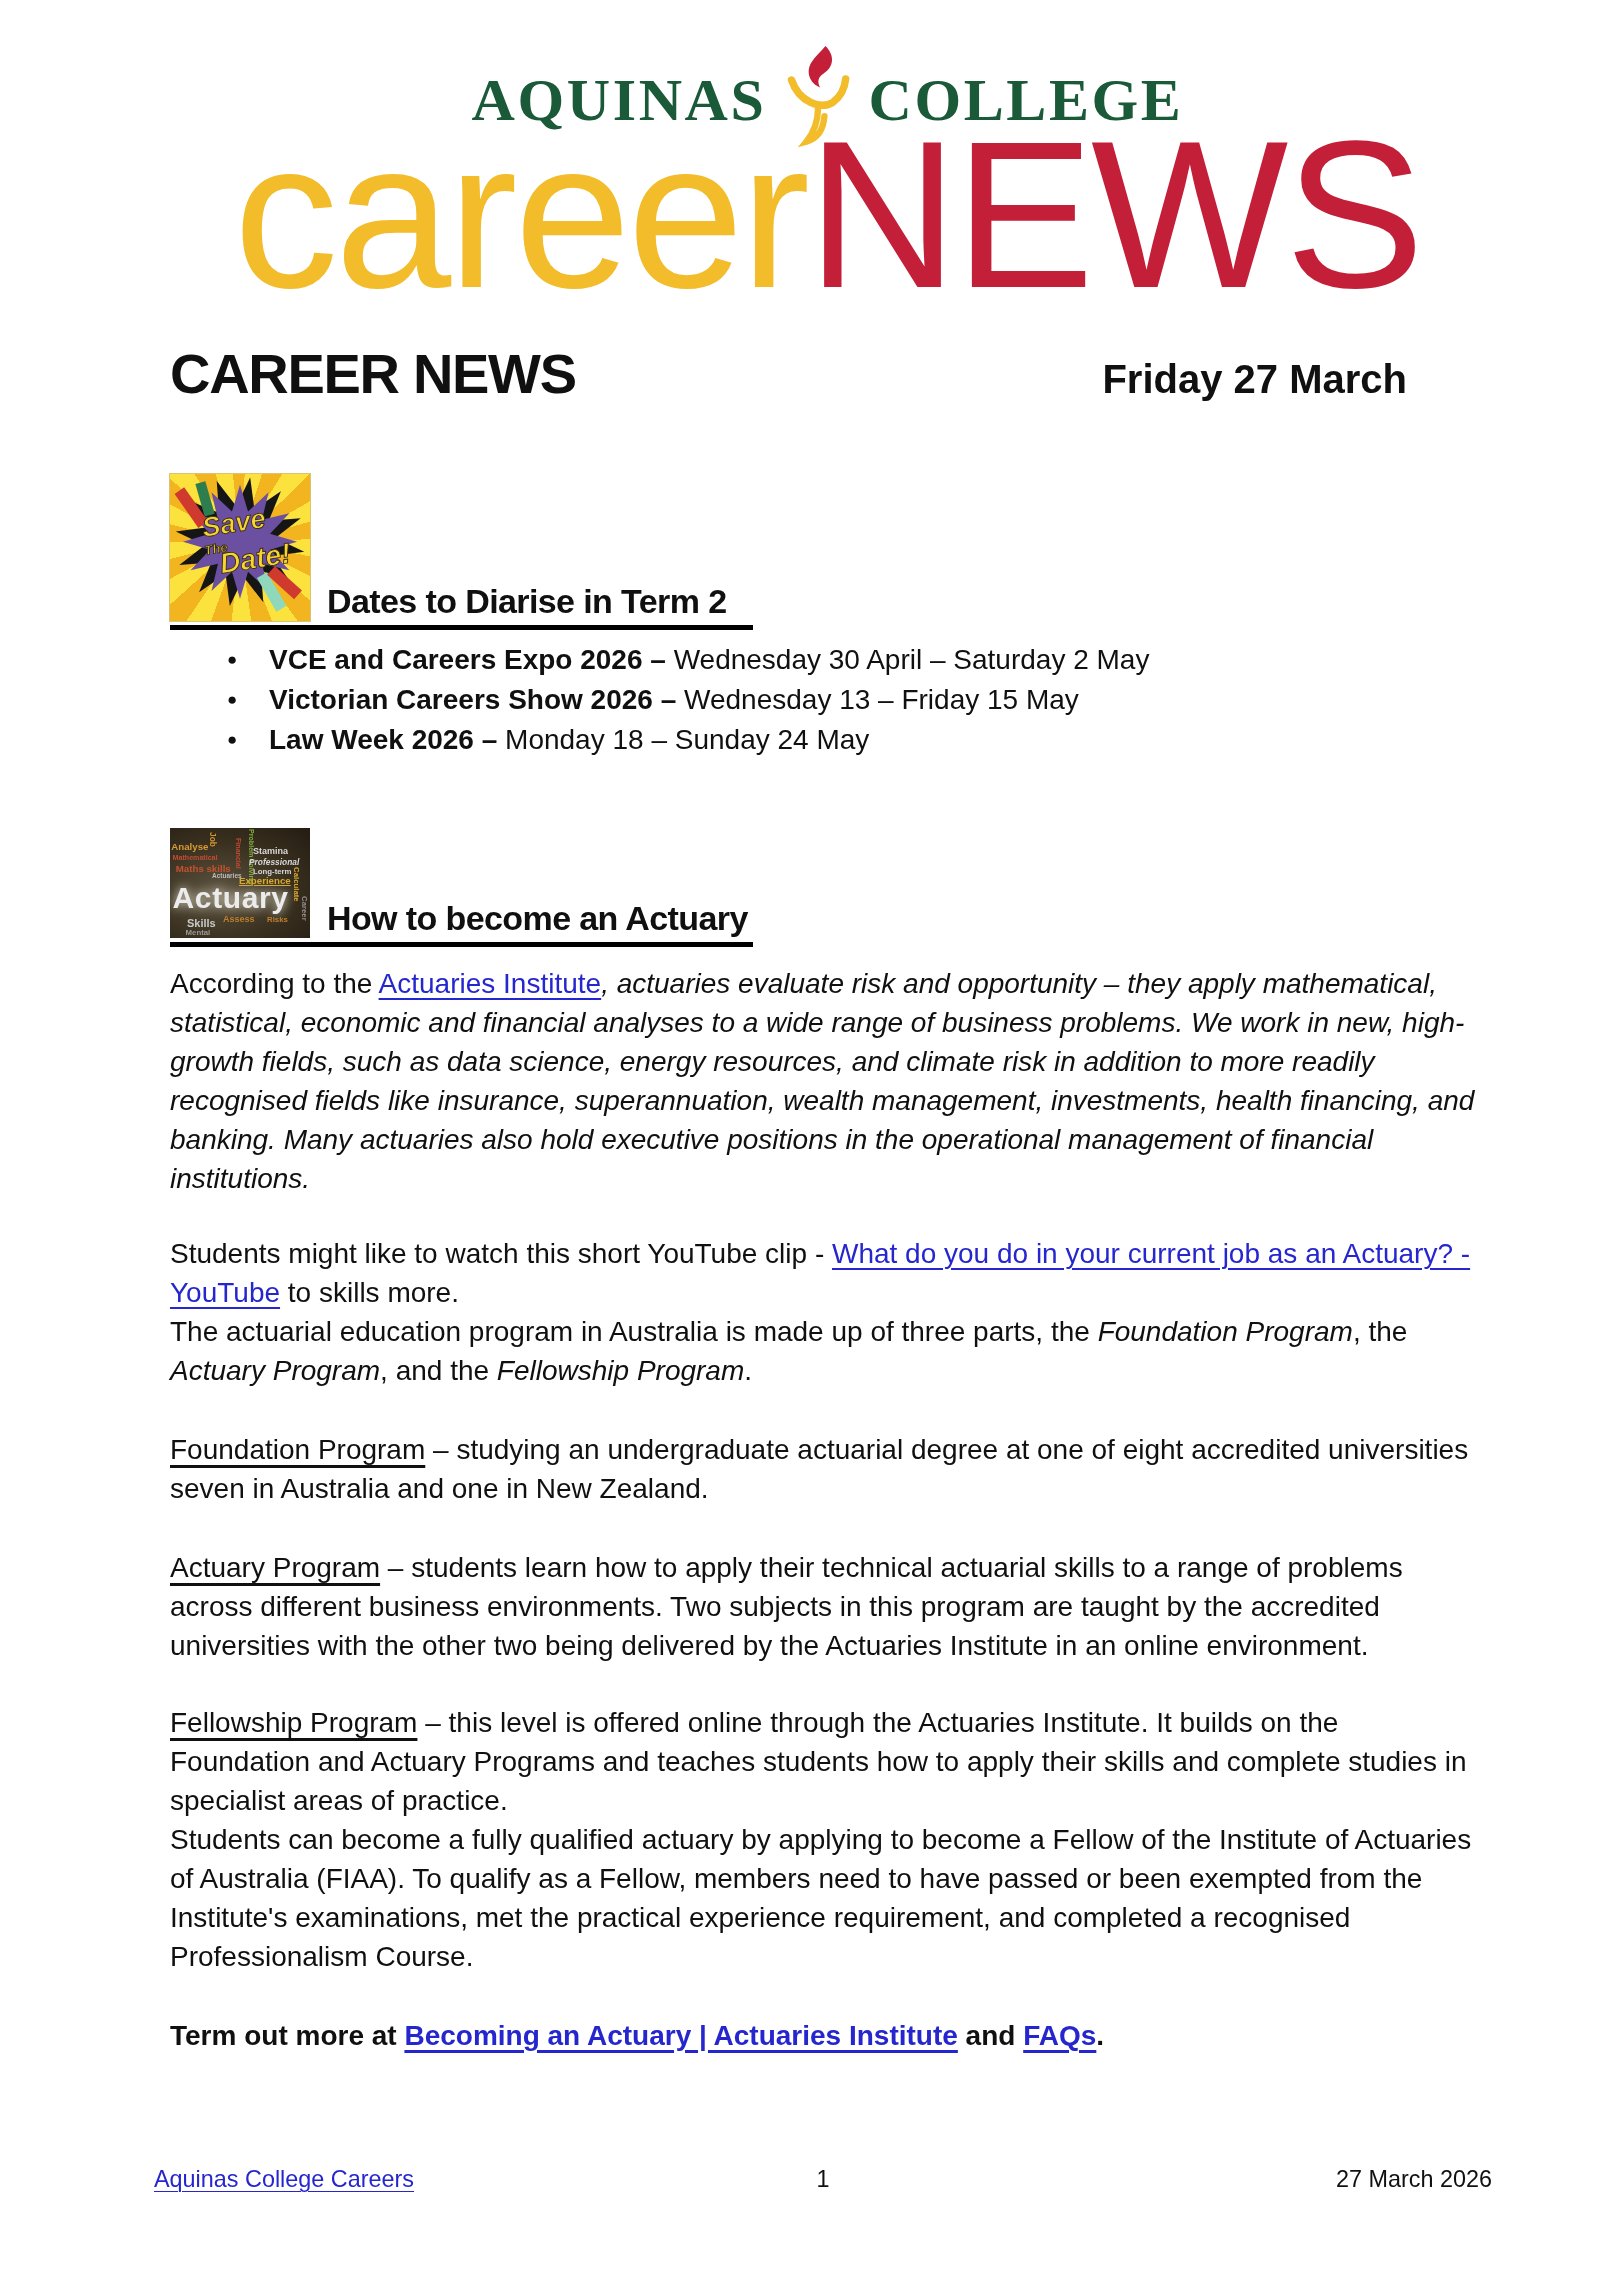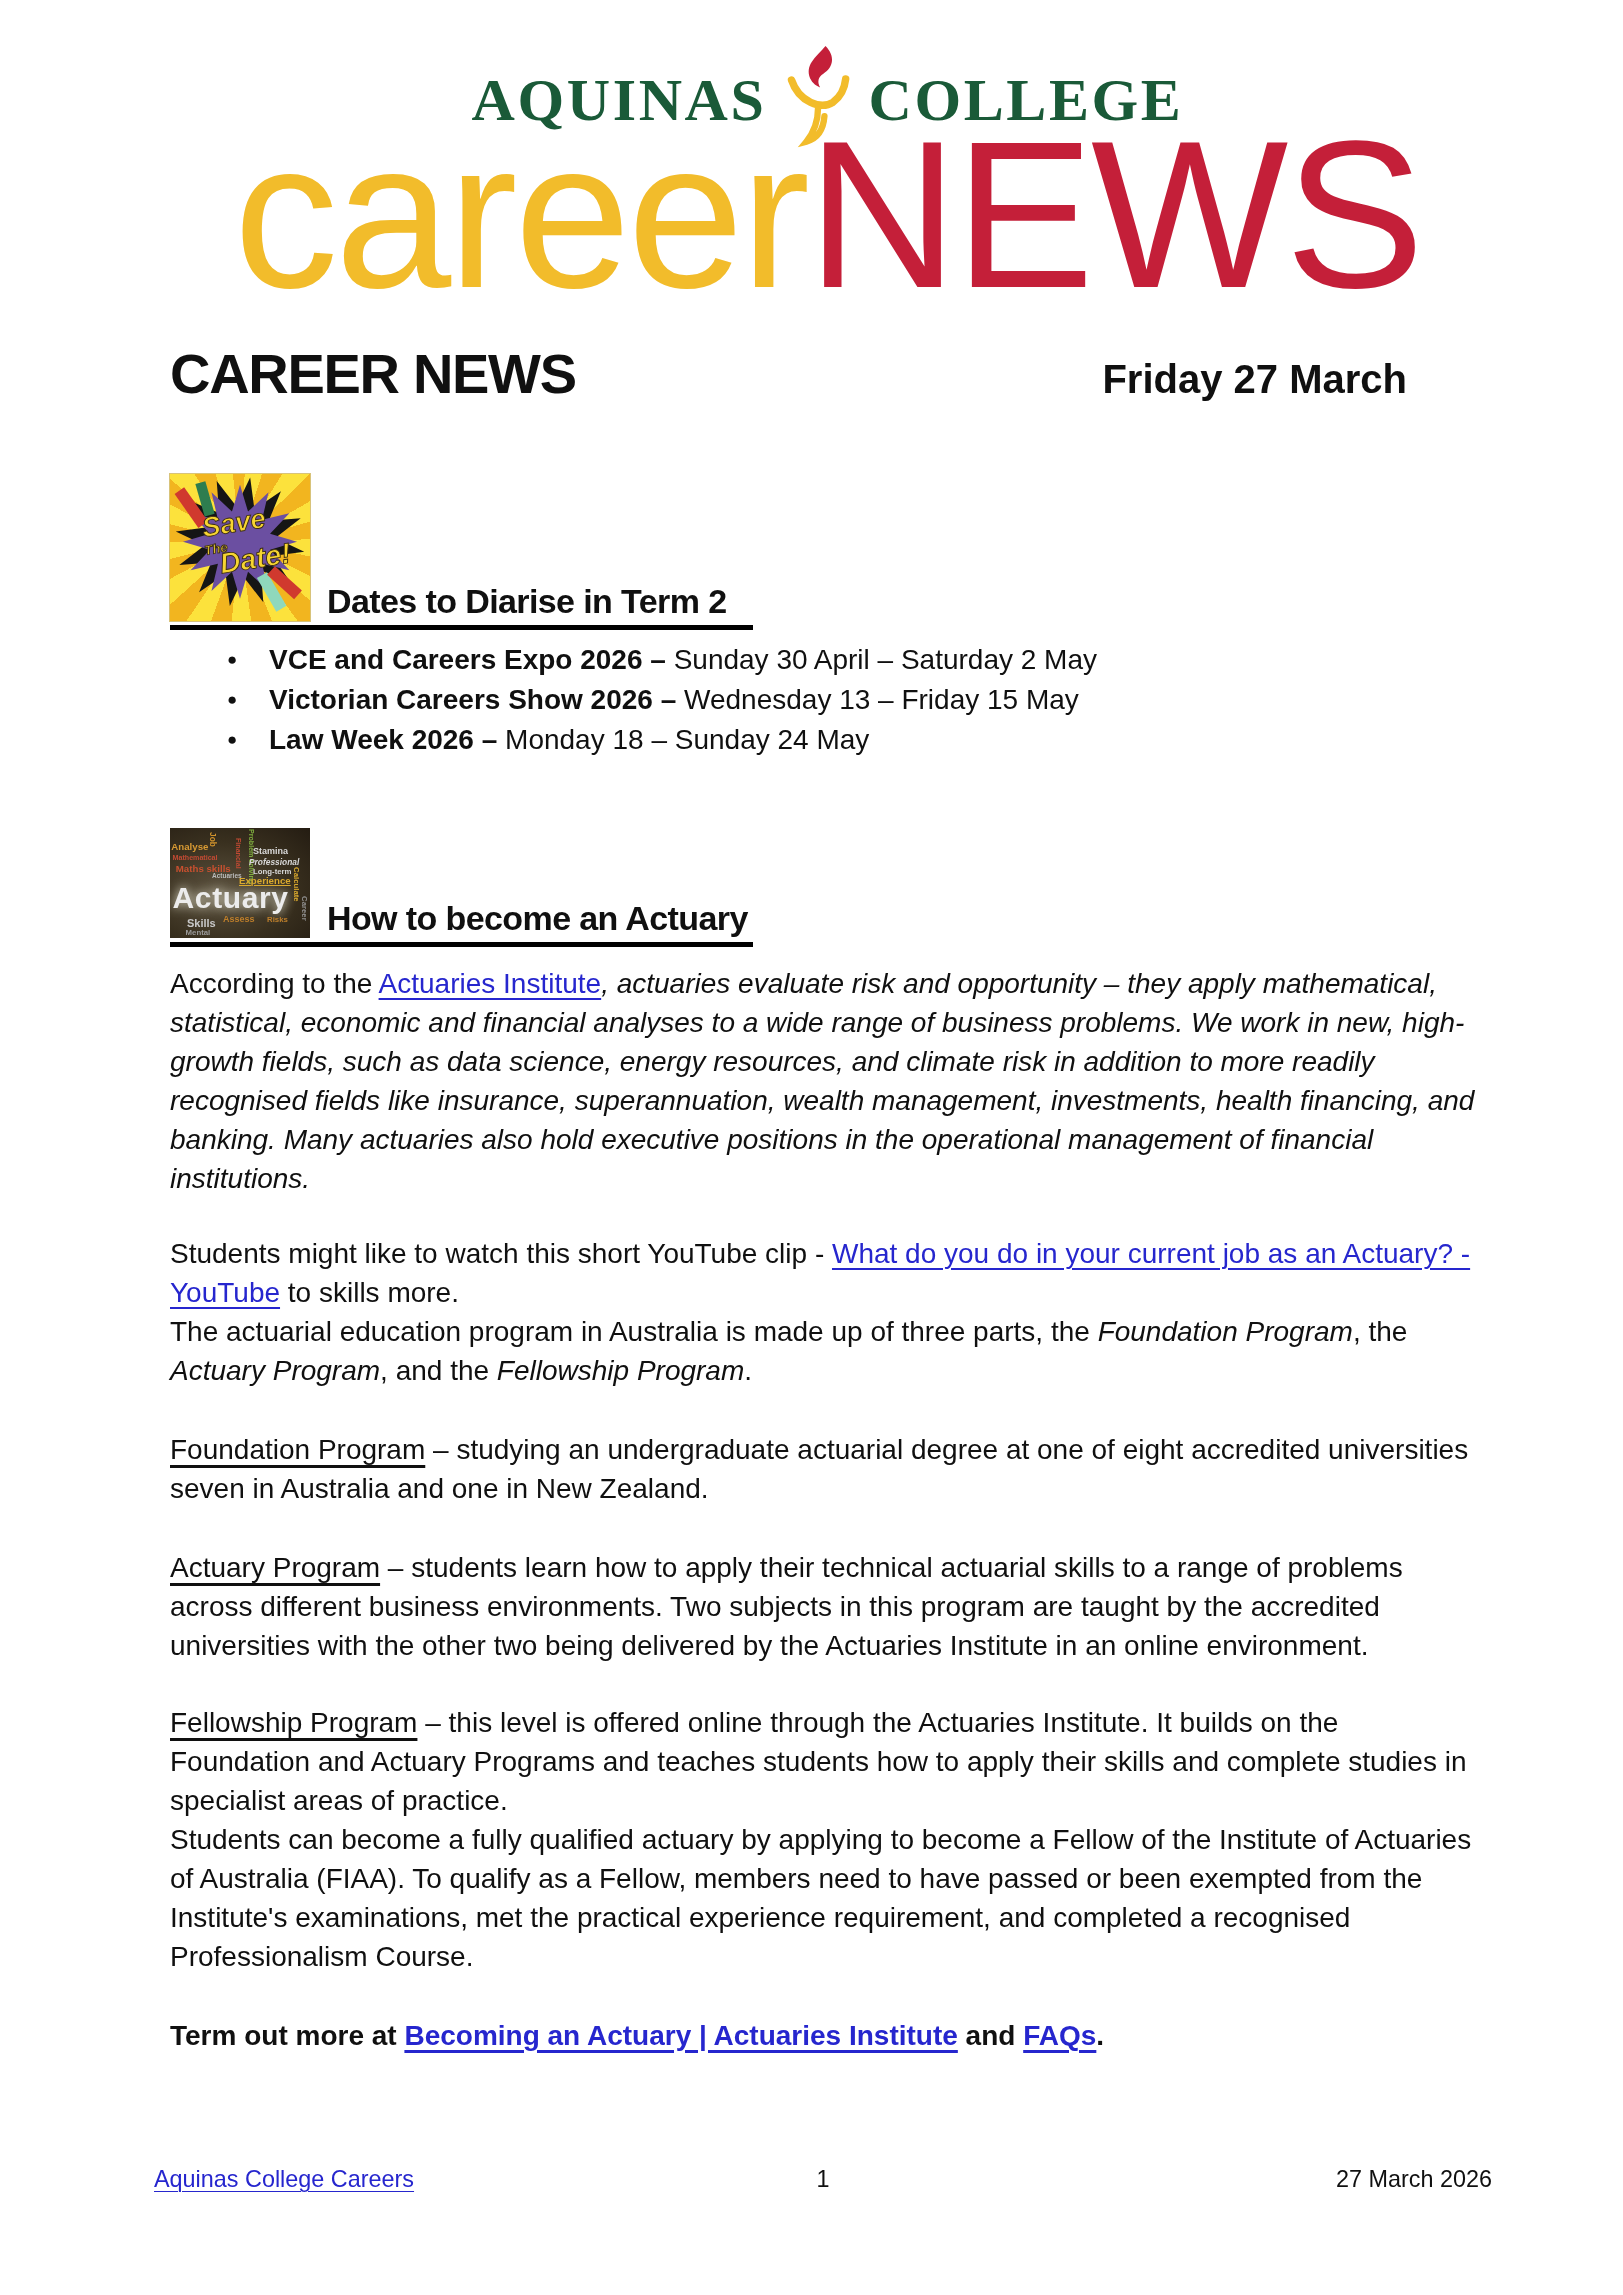--- a/index.html
+++ b/index.html
@@ -122,21 +122,21 @@
             <text x="26" y="58" font-size="10">The</text>
             <text x="36" y="74" font-size="22">Date!</text>
           </g>
         </svg>
       </div>
       <h2 class="sec-title">Dates to Diarise in Term 2</h2>
       <div class="rule"></div>
     </div>
 
     <ul class="dates">
-      <li><b>VCE and Careers Expo 2026 –</b><span> Sunday 30 April – Saturday 2 May</span></li>
+      <li><b>VCE and Careers Expo 2026 –</b><span> Wednesday 30 April – Saturday 2 May</span></li>
       <li><b>Victorian Careers Show 2026 –</b><span> Wednesday 13 – Friday 15 May</span></li>
       <li><b>Law Week 2026 –</b><span> Monday 18 – Sunday 24 May</span></li>
     </ul>
 
     <div class="sec-head sec2">
       <div class="cloud" id="actuary-cloud">
           <span class="cw0" style="color: rgb(236, 236, 236);">Actuary</span>
           <span class="cw1" style="color: rgb(216, 154, 51);">Analyse</span>
           <span class="cw2" style="color: rgb(208, 146, 44);">Job</span>
           <span class="cw3" style="color: rgb(127, 174, 63);">Problem solving</span>

